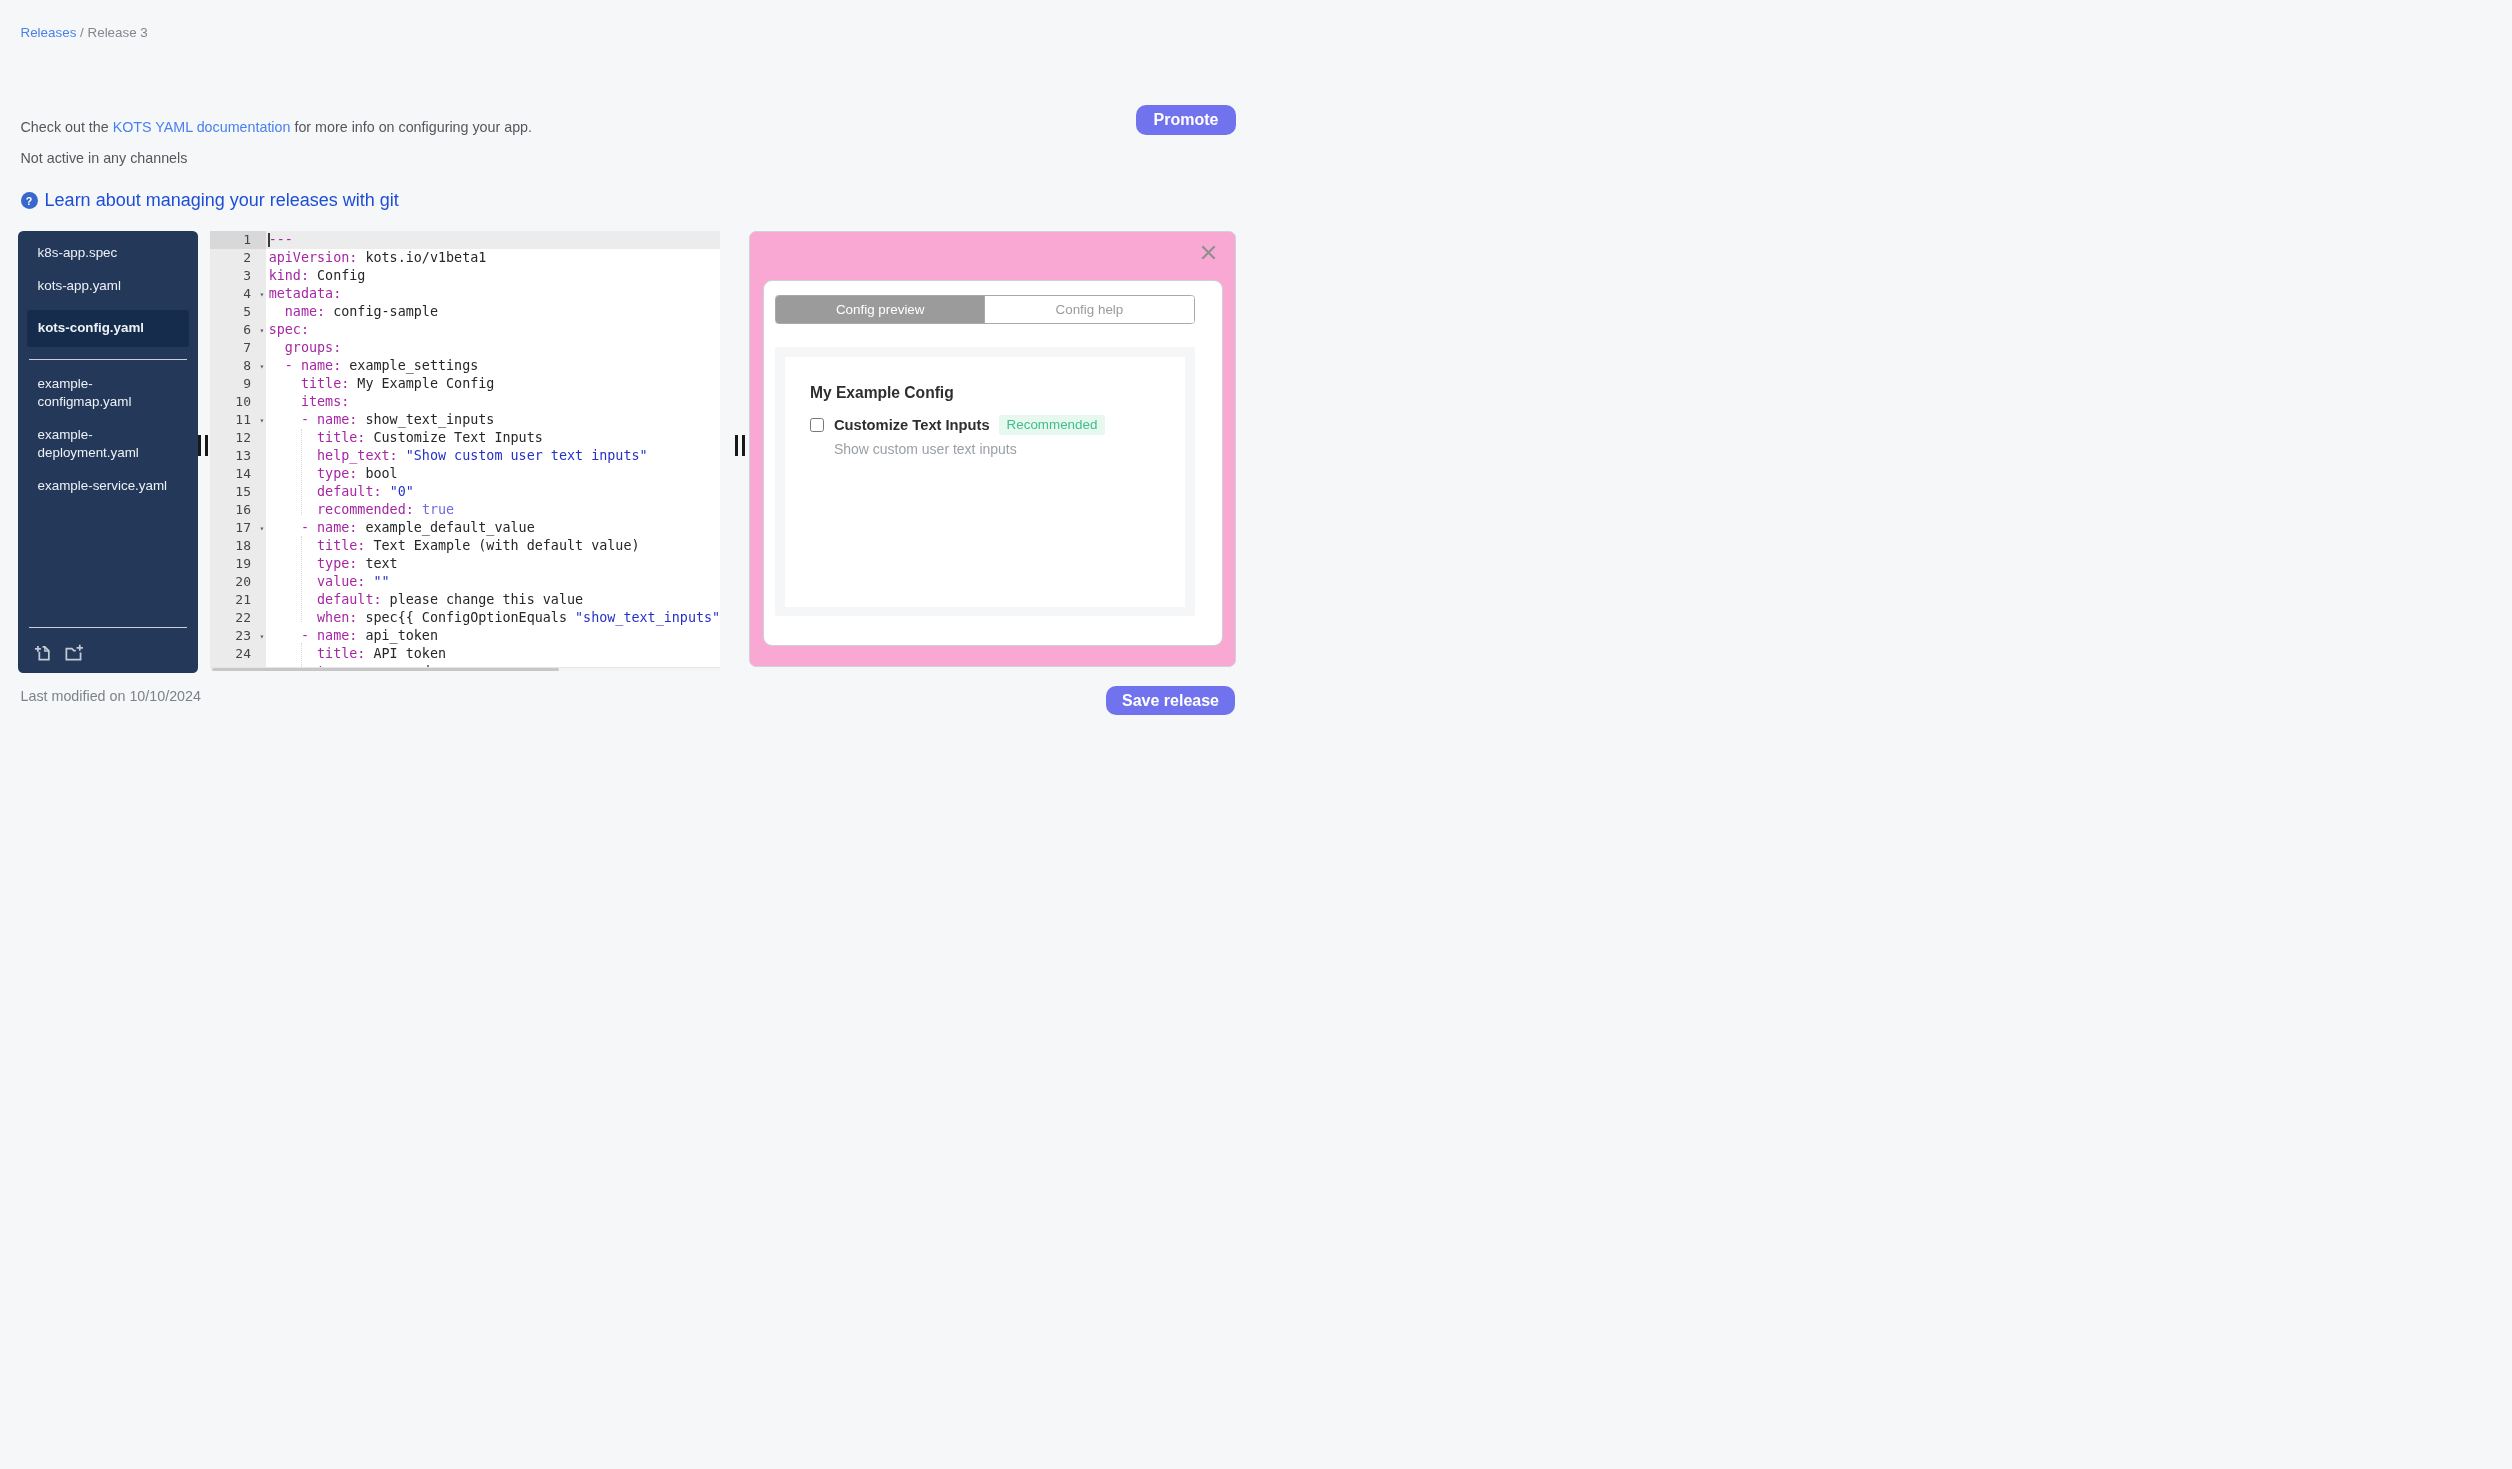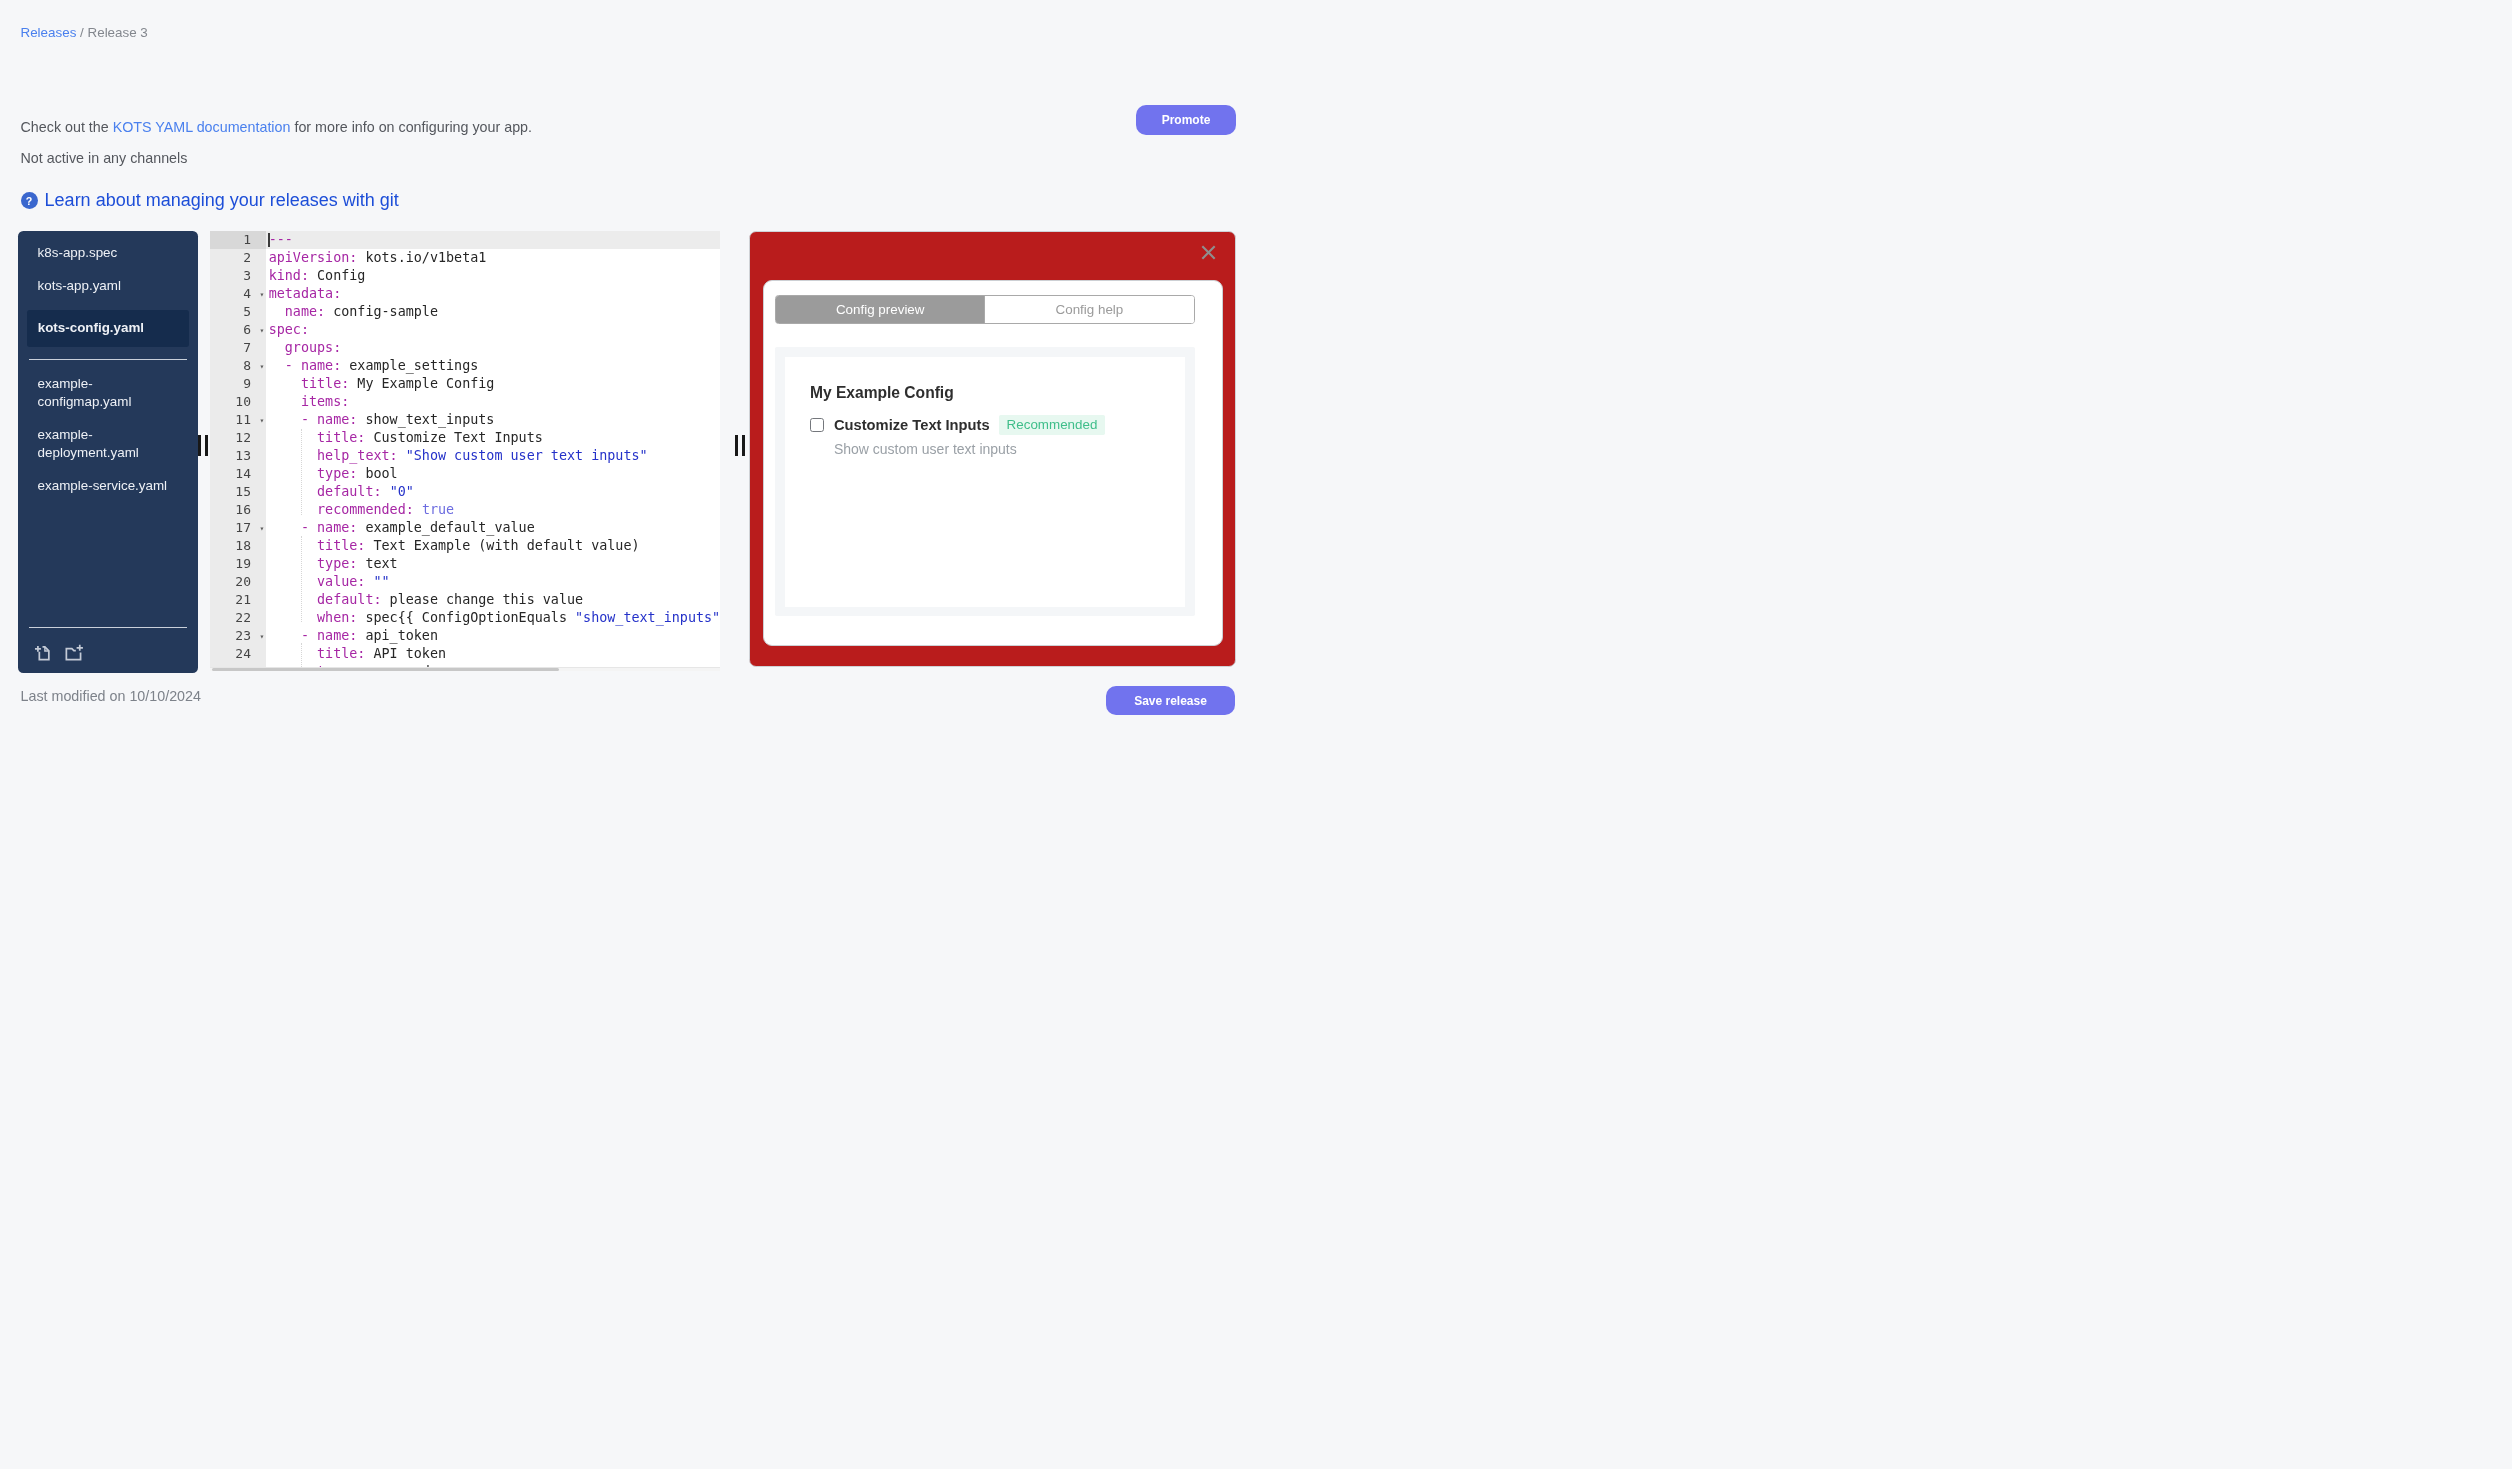--- a/index.html
+++ b/index.html
@@ -20,21 +20,21 @@
   .title-meta{margin-left:19.6px;font-size:14.3px;color:#85898f;}
   .title-meta .author{color:var(--link);cursor:pointer;}
   .docs-line{position:absolute;left:20.5px;top:119px;font-size:14.3px;color:#54575d;}
   .docs-line .doc-link{color:var(--link);cursor:pointer;}
   .channel-status{position:absolute;left:20.5px;top:150px;font-size:14.3px;color:#54575d;}
   .git-row{position:absolute;left:20.5px;top:190px;display:flex;align-items:center;}
   .help-circle{width:17px;height:17px;border-radius:50%;background:#3A67CE;color:#fff;
     font-size:10.7px;font-weight:700;display:flex;align-items:center;justify-content:center;}
   .git-link{margin-left:7.1px;font-size:18px;color:#1d4ed8;cursor:pointer;}
   .btn{position:absolute;background:var(--accent);color:#fff;border:none;border-radius:10px;
-    font-family:"Liberation Sans",sans-serif;font-size:12px;font-weight:700;cursor:pointer;}
+    font-family:"Liberation Sans",sans-serif;font-size:16px;font-weight:700;cursor:pointer;}
   .btn-promote{left:1136px;top:105px;width:100px;height:30px;}
   .btn-save{left:1106px;top:686px;width:129px;height:29px;}
 
   
   .sidebar{position:absolute;left:18px;top:231px;width:180px;height:442px;background:var(--navy);
     border-radius:5.3px;color:#eef1f6;font-size:13.4px;overflow:hidden;}
   .file-list{padding-top:13.4px;}
   .file-item{padding:0 9px 0 19.6px;margin-bottom:15px;line-height:18px;cursor:pointer;}
   .file-item .file-name{display:inline-block;max-width:138px;line-height:22px;vertical-align:top;}
   .file-item.single .file-name{line-height:18px;}
@@ -67,21 +67,21 @@
 
   
   .drag-handle{position:absolute;top:435px;width:10.7px;height:20.5px;cursor:col-resize;}
   .drag-handle i{position:absolute;top:0;width:2.7px;height:20.5px;background:#181818;}
   .drag-handle i:first-child{left:0;}
   .drag-handle i:last-child{left:7.1px;}
   .handle-left{left:198px;}
   .handle-right{left:735px;}
 
   
-  .panel{position:absolute;left:749px;top:231px;width:487px;height:436px;background:#b91c1c;
+  .panel{position:absolute;left:749px;top:231px;width:487px;height:436px;background:#f9a8d4;
     border:0.9px solid #cfd2d6;border-radius:7.1px;}
   .panel-close{position:absolute;top:13.4px;right:19px;width:15px;height:15px;cursor:pointer;}
   .inner-card{position:absolute;left:12.5px;right:12.5px;top:48px;bottom:19.6px;
     border:0.9px solid #cdd0d4;border-radius:9px;background:#fff;}
   .tab-toggle{display:flex;margin:14.3px 27px 0 11.6px;height:29px;border:0.9px solid #a9a9a9;
     border-radius:3.6px;overflow:hidden;background:#fff;}
   .tab{flex:1;display:flex;align-items:center;justify-content:center;font-size:13.4px;cursor:pointer;}
   .tab.active{background:#9B9B9B;color:#fff;}
   .tab.inactive{background:#fff;color:#9b9b9b;border-left:0.9px solid #a9a9a9;}
   .gray-box{margin:23px 27px 0 11.6px;height:269px;background:#f4f6f8;border-radius:1.8px;}

